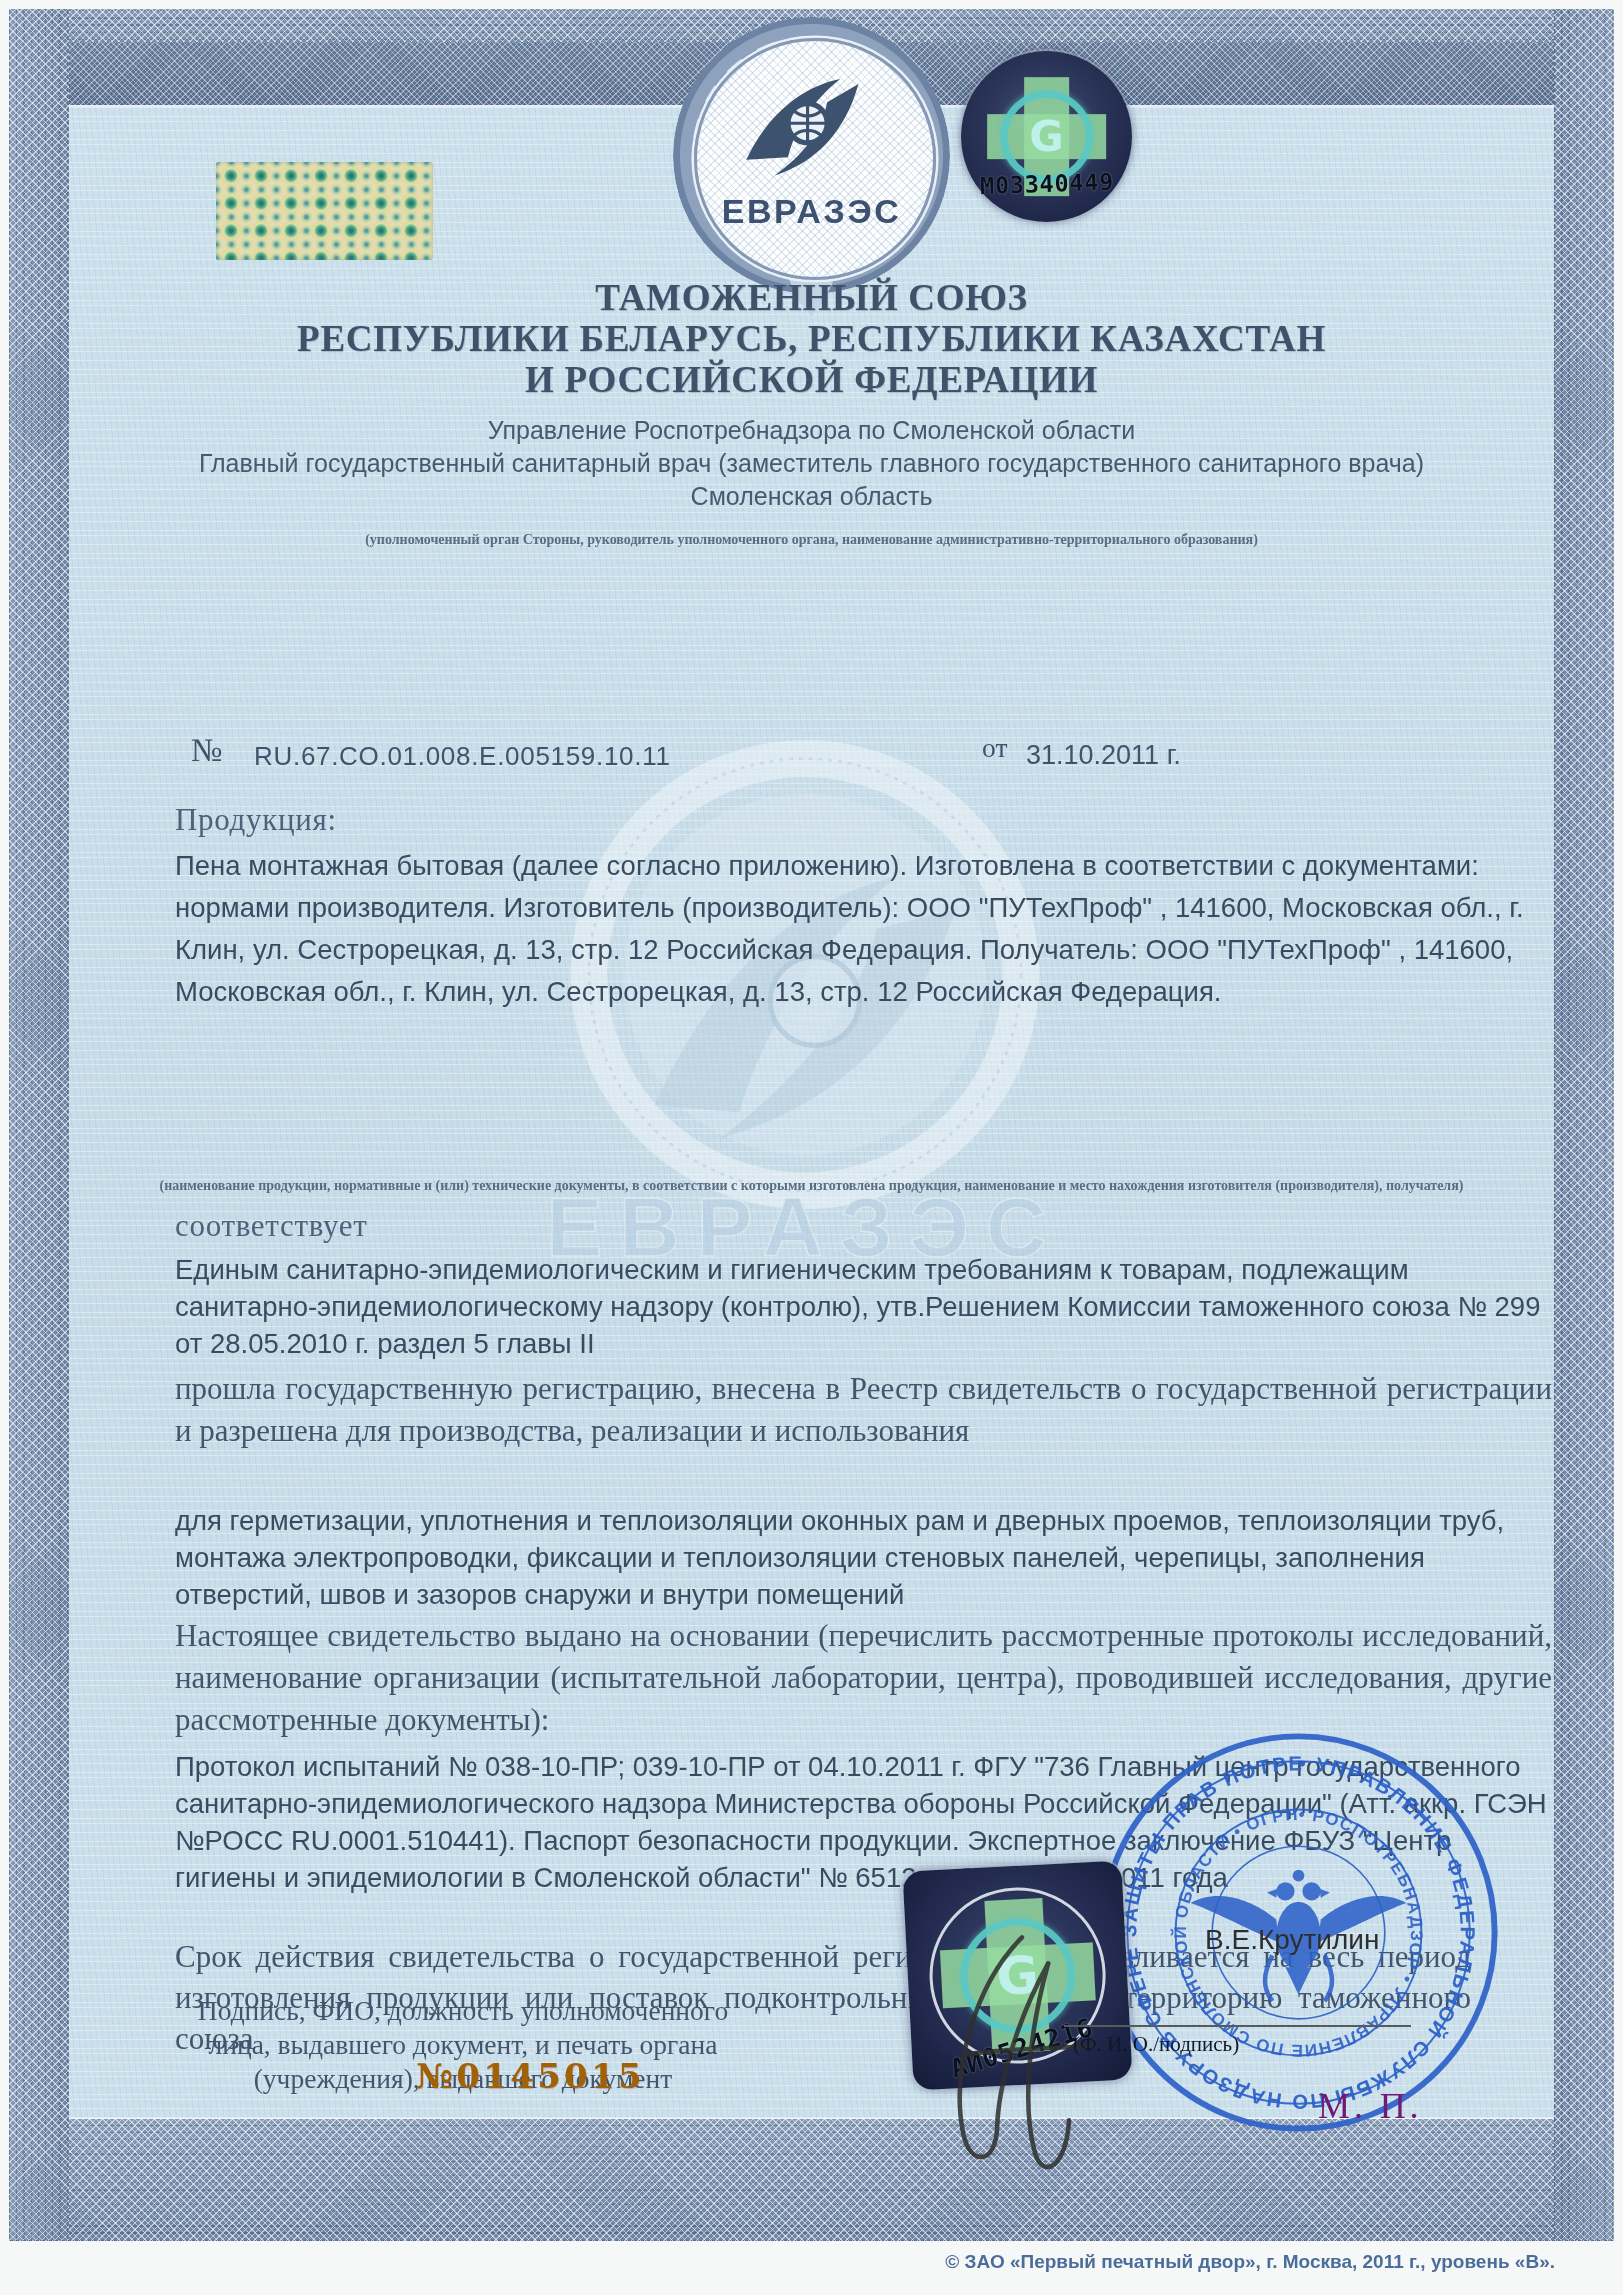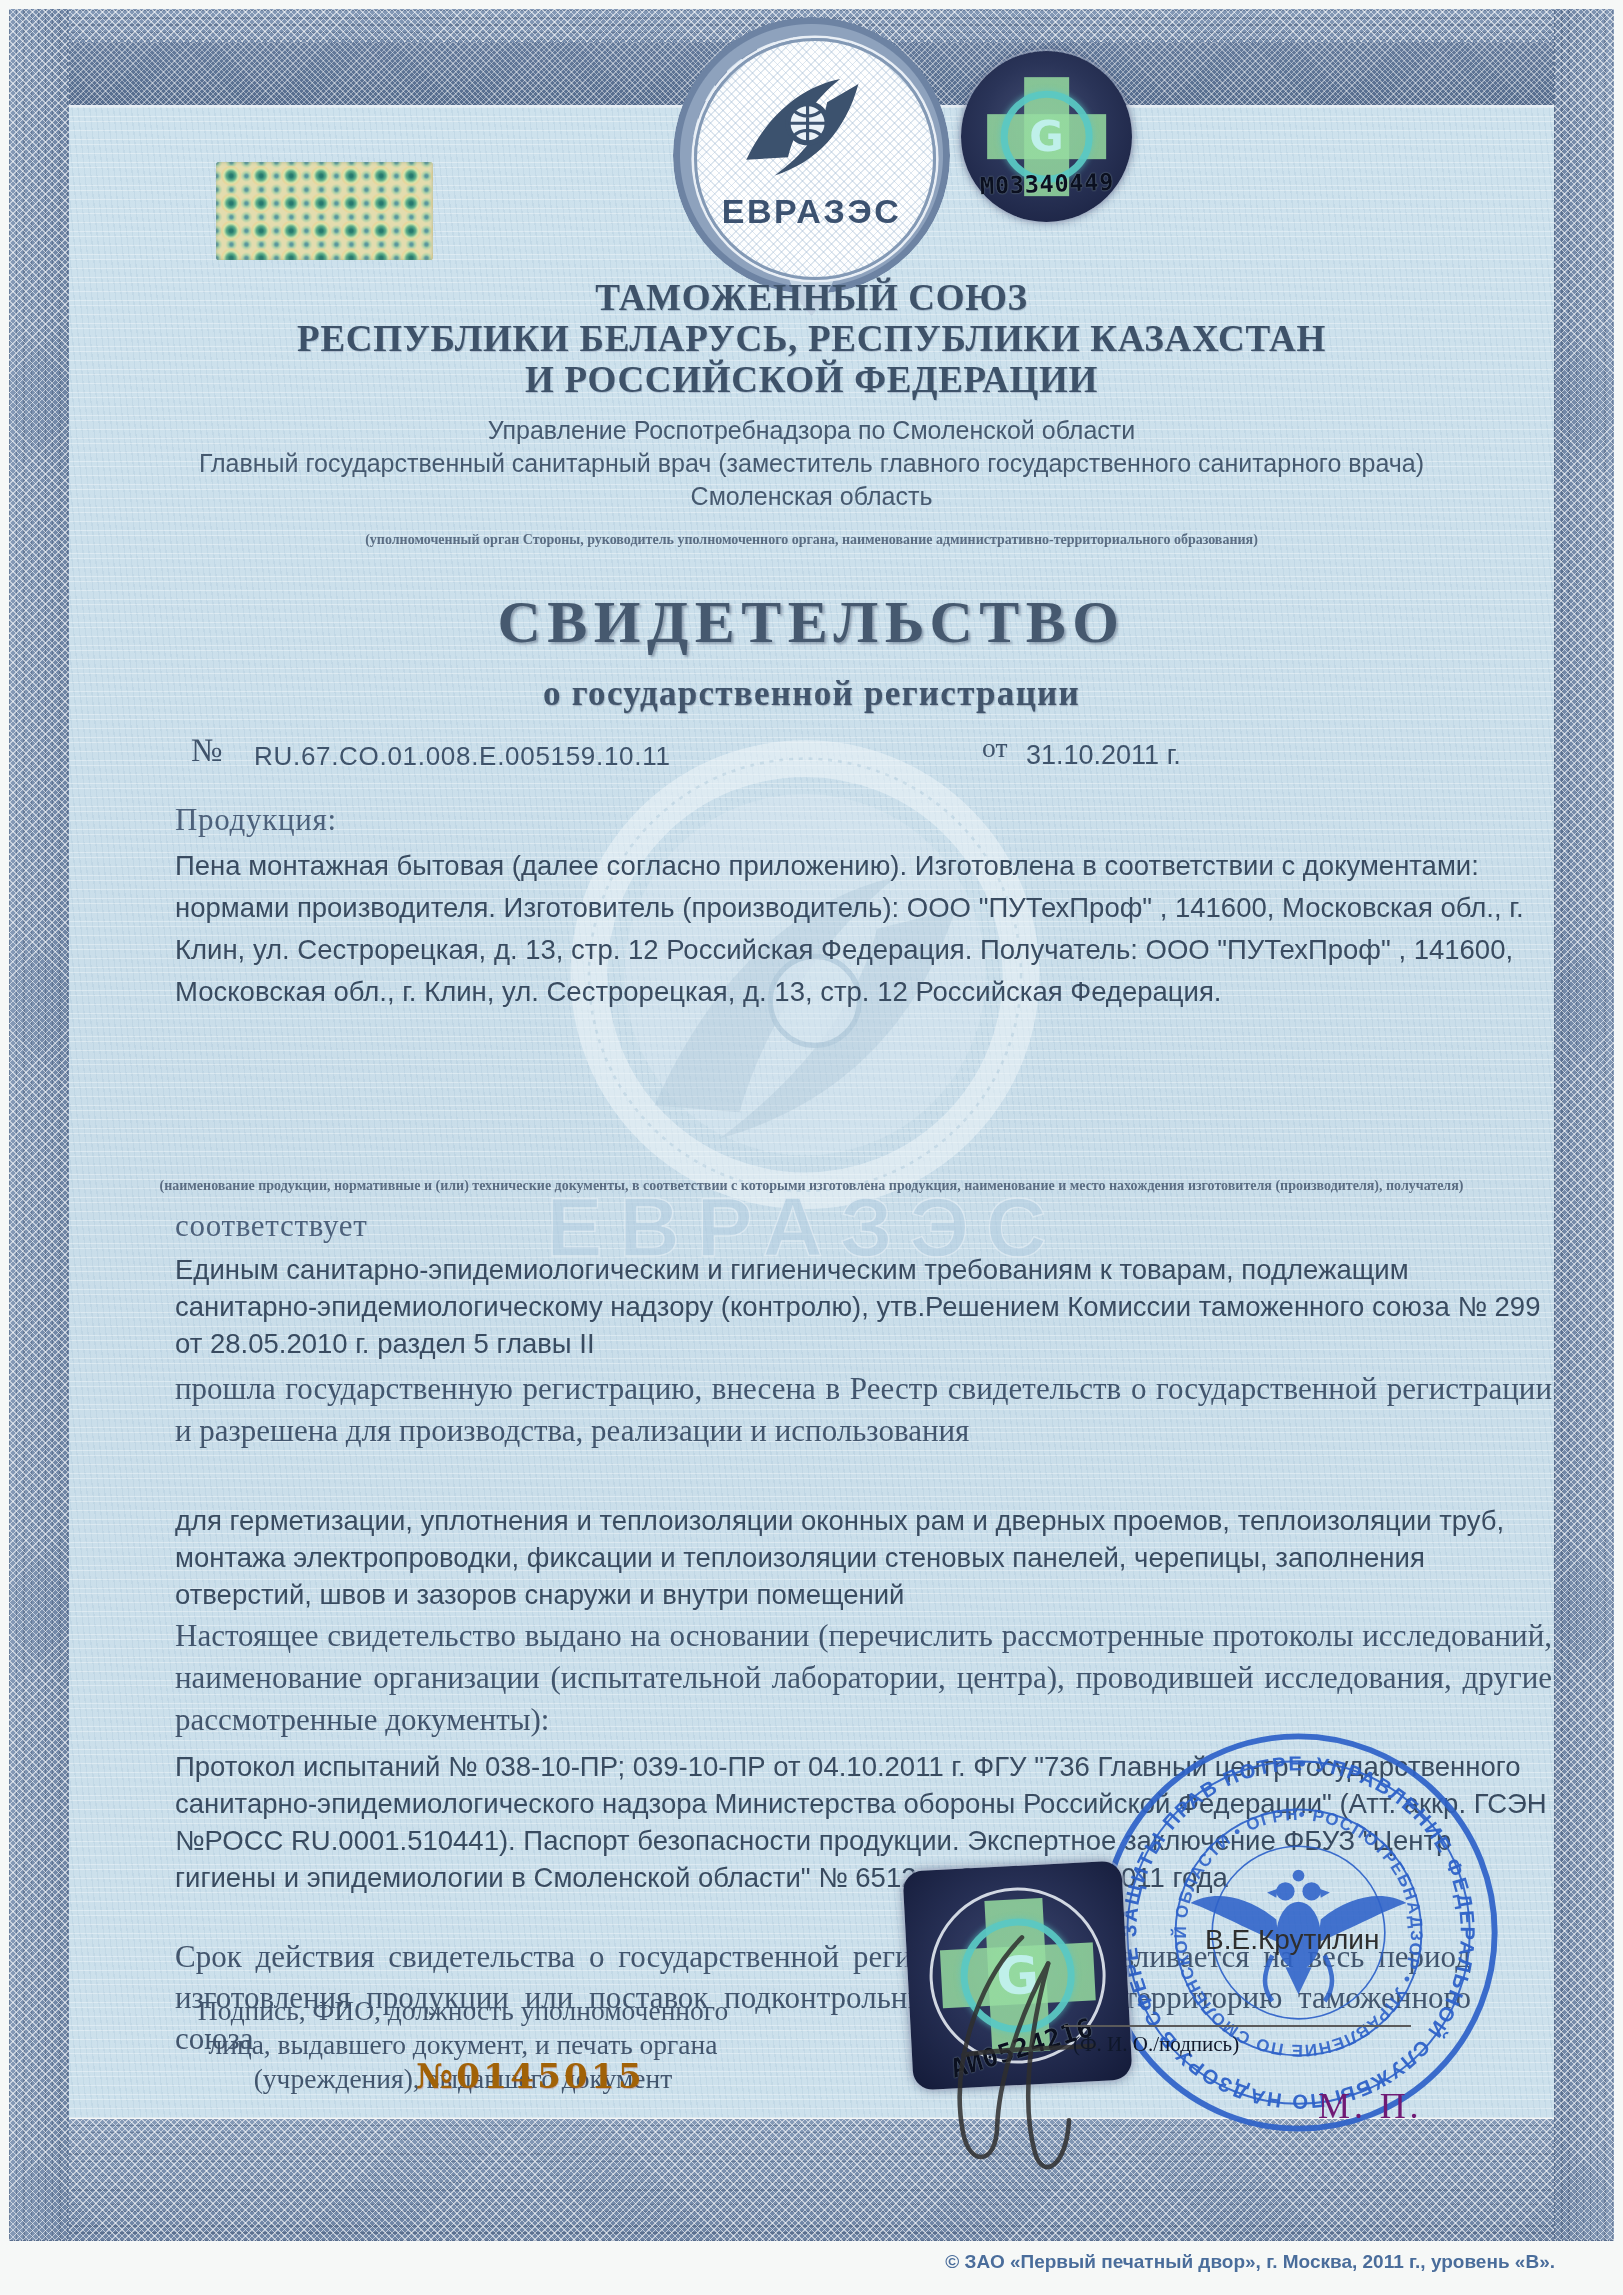--- a/index.html
+++ b/index.html
@@ -198,24 +198,20 @@
     <div class="union">РЕСПУБЛИКИ БЕЛАРУСЬ, РЕСПУБЛИКИ КАЗАХСТАН</div>
     <div class="union">И РОССИЙСКОЙ ФЕДЕРАЦИИ</div>
     <div class="authority">
       <div>Управление Роспотребнадзора по Смоленской области</div>
       <div>Главный государственный санитарный врач (заместитель главного государственного санитарного врача)</div>
       <div>Смоленская область</div>
     </div>
     <div class="smallcap">(уполномоченный орган Стороны, руководитель уполномоченного органа, наименование административно-территориального образования)</div>
   </div>
 
-  <div class="doc-title">
-    <div class="t1">СВИДЕТЕЛЬСТВО</div>
-    <div class="t2">о государственной регистрации</div>
-  </div>
 
   <div class="numrow">
     <span class="num-mark">№</span>
     <span class="num-val">RU.67.CO.01.008.E.005159.10.11</span>
     <span class="num-ot">от</span>
     <span class="num-date">31.10.2011 г.</span>
   </div>
 
   <div class="lbl" style="top:802px;">Продукция:</div>
   <div class="sanspar p-product">Пена монтажная бытовая (далее согласно приложению). Изготовлена в соответствии с документами: нормами производителя. Изготовитель (производитель): ООО "ПУТехПроф" , 141600, Московская обл., г. Клин, ул. Сестрорецкая, д. 13, стр. 12  Российская Федерация.  Получатель: ООО "ПУТехПроф" , 141600, Московская обл., г. Клин, ул. Сестрорецкая, д. 13, стр. 12 Российская Федерация.</div>

